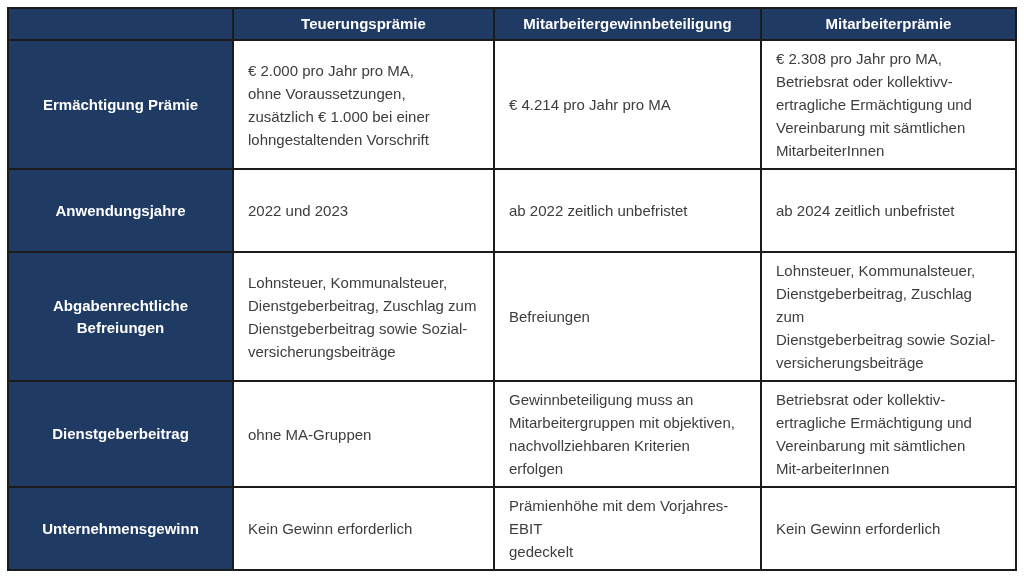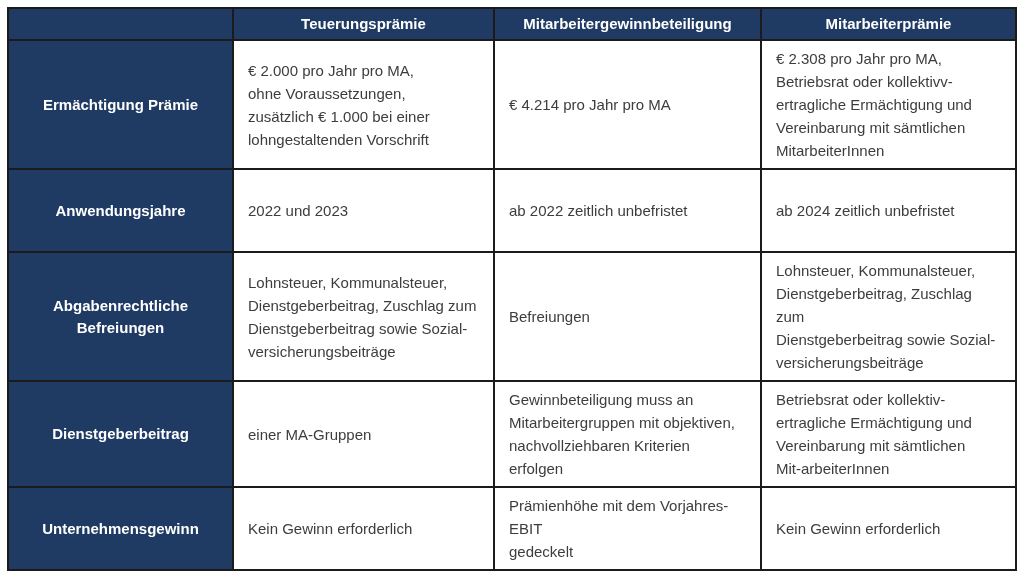--- a/index.html
+++ b/index.html
@@ -108,21 +108,21 @@
 Dienstgeberbeitrag sowie Sozial-
 versicherungsbeiträge</td>
         <td class="data">Befreiungen</td>
         <td class="data">Lohnsteuer, Kommunalsteuer,
 Dienstgeberbeitrag, Zuschlag zum
 Dienstgeberbeitrag sowie Sozial-
 versicherungsbeiträge</td>
       </tr>
       <tr class="r4">
         <th class="hdr">Dienstgeberbeitrag</th>
-        <td class="data">einer MA-Gruppen</td>
+        <td class="data">ohne MA-Gruppen</td>
         <td class="data">Gewinnbeteiligung muss an
 Mitarbeitergruppen mit objektiven,
 nachvollziehbaren Kriterien erfolgen</td>
         <td class="data">Betriebsrat oder kollektiv-
 ertragliche Ermächtigung und
 Vereinbarung mit sämtlichen
 Mit-arbeiterInnen</td>
       </tr>
       <tr class="r5">
         <th class="hdr">Unternehmensgewinn</th>

